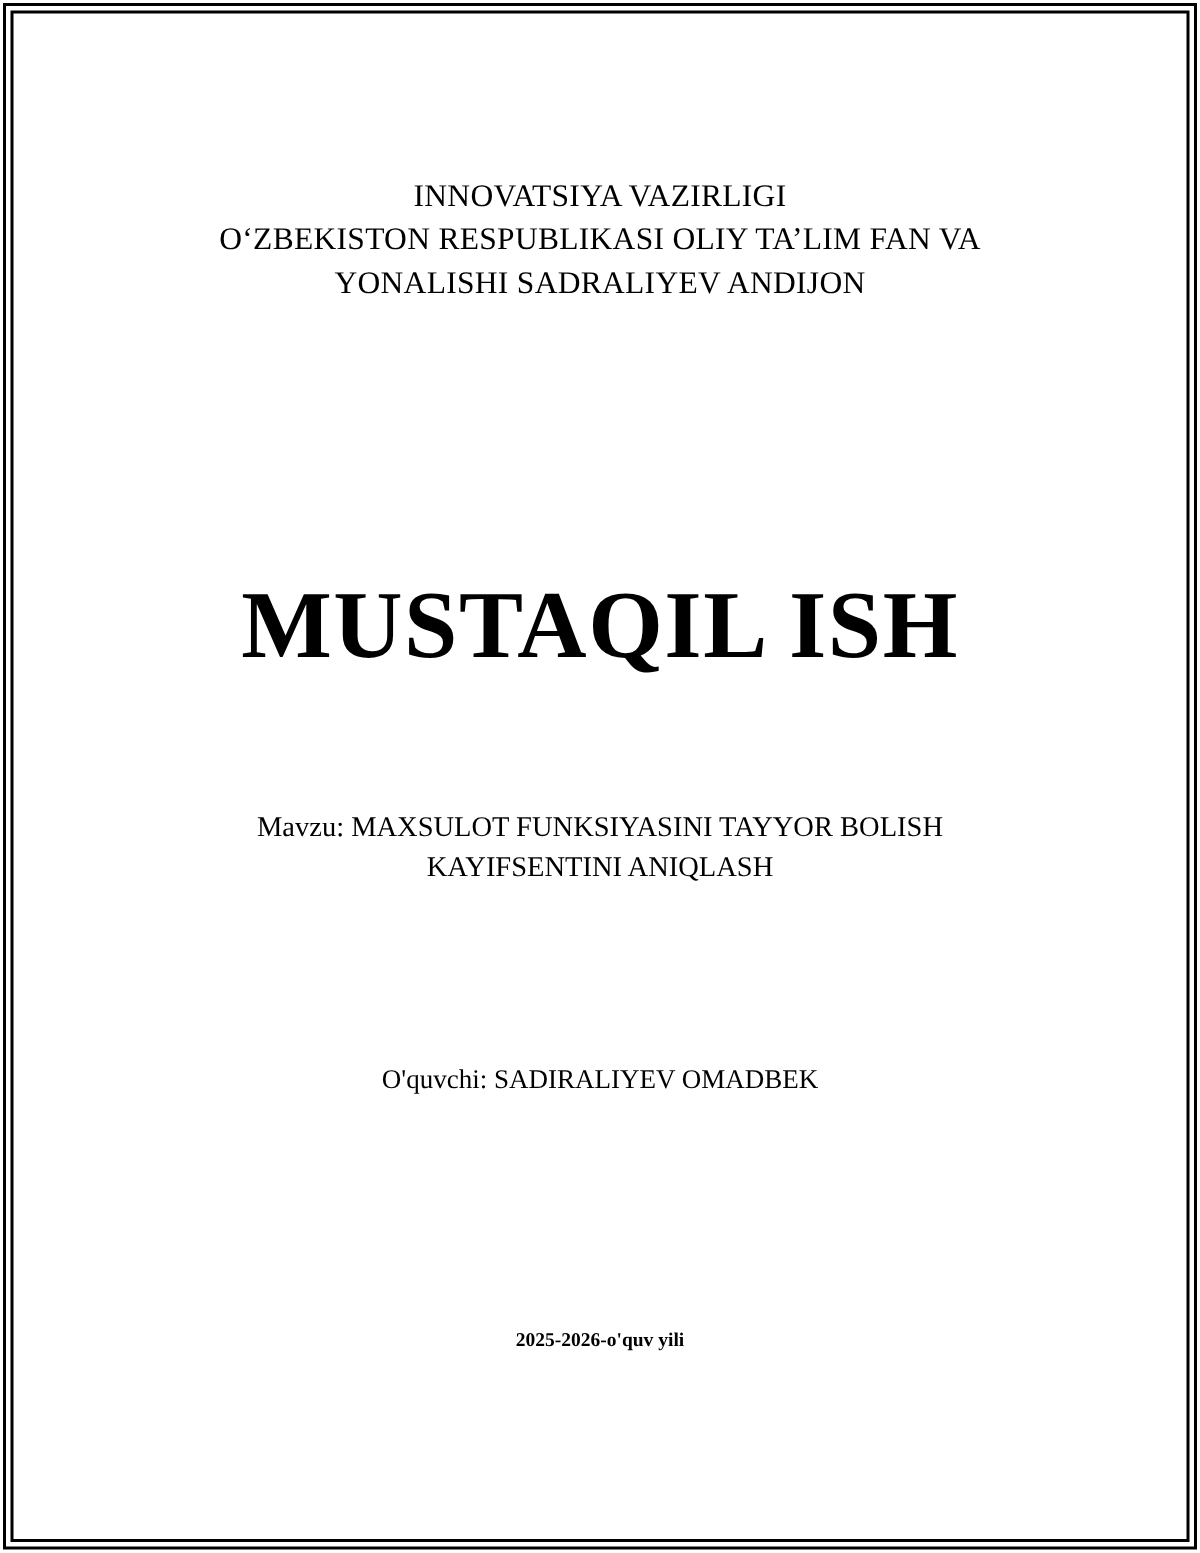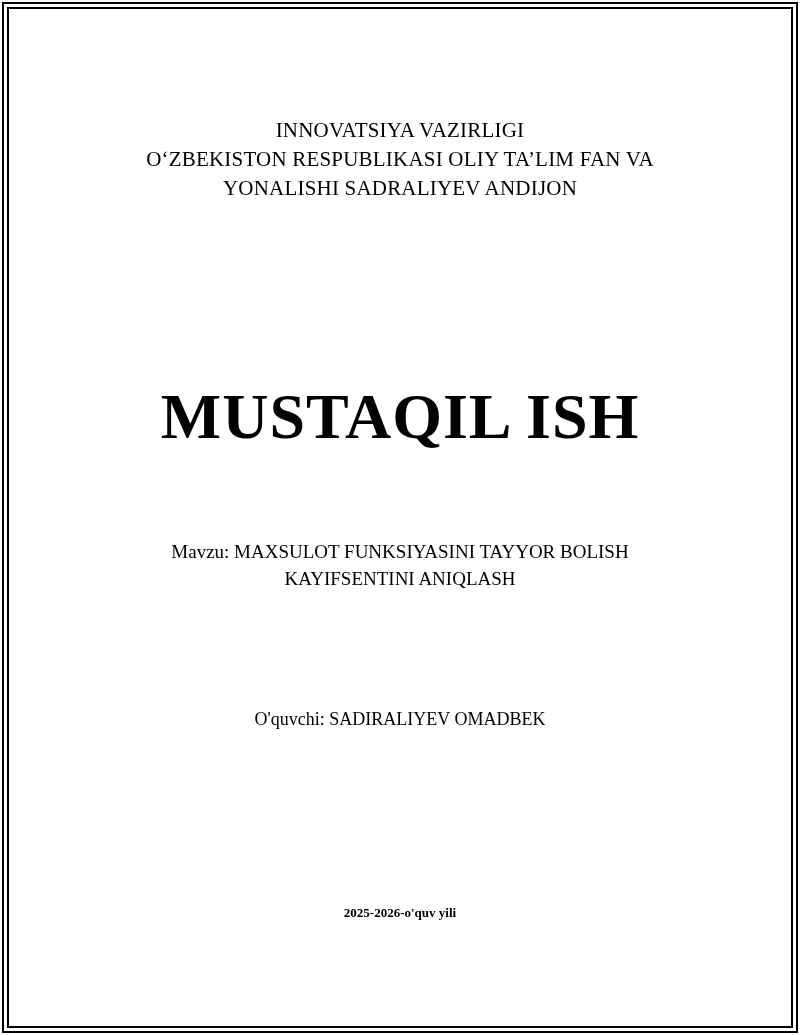--- a/index.html
+++ b/index.html
@@ -59,21 +59,20 @@
     top: 706px;
     font-size: 18px;
     line-height: 26px;
     font-weight: normal;
   }
   .footer-block {
     top: 884px;
     font-size: 13px;
     line-height: 18px;
     font-weight: bold;
-    margin-top: 20px;
   }
 </style>
 </head>
 <body>
 
 <div class="page">
 
   <div class="border-outer">
     <div class="border-inner"></div>
   </div>

